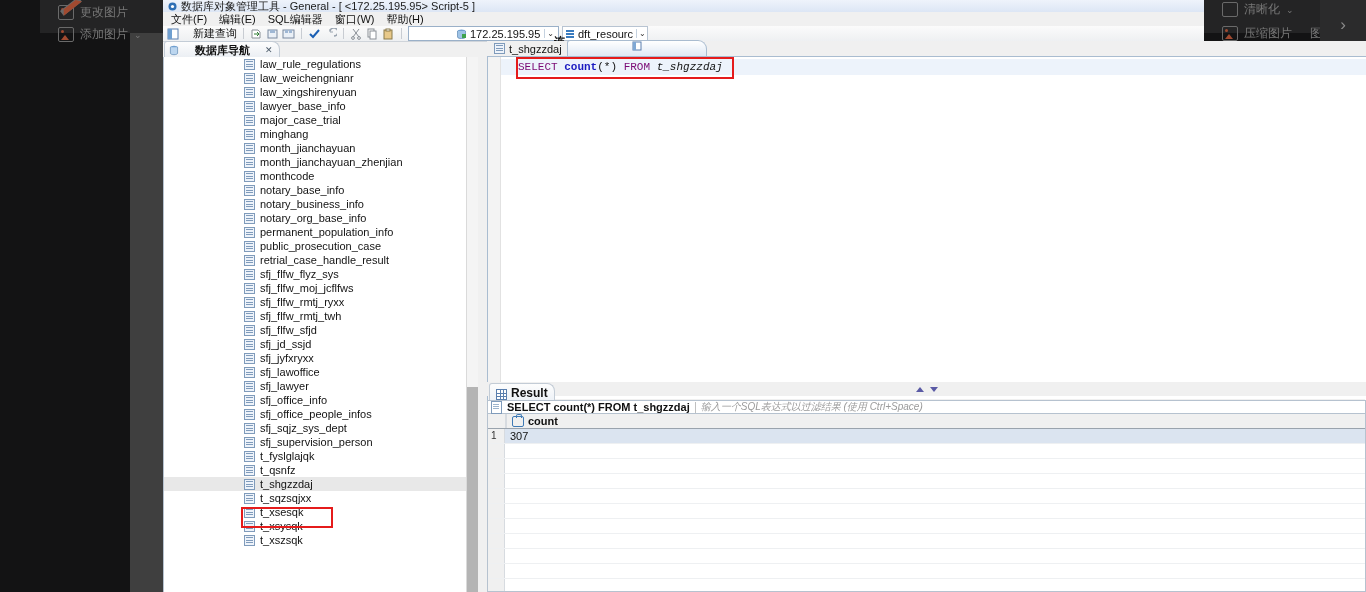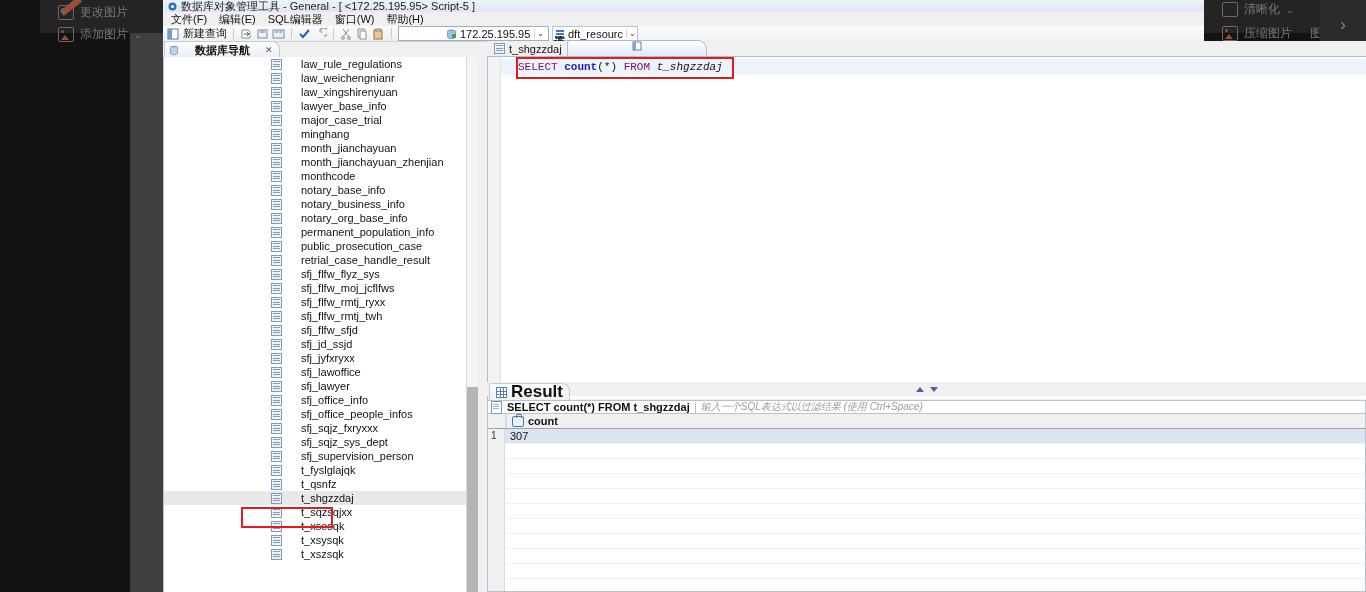--- a/index.html
+++ b/index.html
@@ -32,37 +32,37 @@
   #app{position:absolute;left:163px;top:0;width:1041px;height:592px;background:#f0f0f0;overflow:hidden;}
   #titlebar{height:12px;background:linear-gradient(#eef3fb,#dce6f5);display:flex;align-items:center;padding:0 4px;overflow:hidden;}
   #title-text{font-size:11px;color:#1b1b1b;white-space:nowrap;}
   .win-ico{width:11px;height:11px;margin-right:3px;flex:0 0 auto;position:relative;}
   #menubar{height:14px;background:#f0f0f0;display:flex;align-items:center;gap:12px;padding:0 8px;font-size:11px;color:#111;}
   #menubar span{cursor:default;white-space:nowrap;}
   #toolbar{height:15px;background:linear-gradient(#fbfbfb,#eef0f2);
     border-bottom:1px solid #cfd4da;display:flex;align-items:center;gap:3px;padding:0 4px;}
   .tb-sep{width:1px;height:11px;background:#c8ccd2;margin:0 3px;}
   .tb-ico{width:13px;height:12px;display:inline-block;position:relative;}
-  .newq{display:flex;align-items:center;gap:3px;font-size:11px;color:#111;white-space:nowrap;}
+  .newq{display:flex;align-items:center;gap:13px;font-size:11px;color:#111;white-space:nowrap;}
   .combo{height:13px;border:1px solid #9ab0c8;background:#fff;display:flex;align-items:center;
     gap:3px;padding:0 2px;font-size:11px;color:#111;white-space:nowrap;}
   .combo .cv{flex:1;}
   .combo .arrow{font-size:8px;color:#333;padding:0 2px;border-left:1px solid #c5d2e0;}
   
   #navrow{position:absolute;left:0;top:41px;width:310px;height:16px;}
   .viewtab{position:absolute;left:1px;top:0;height:16px;padding:0 6px 0 4px;
     background:linear-gradient(#fdfdfd,#eaeef3);border:1px solid #c3ccd6;border-bottom:none;
     border-radius:3px 8px 0 0;display:flex;align-items:center;gap:15px;font-size:11px;color:#111;font-weight:bold;white-space:nowrap;}
   #navrow-right{position:absolute;left:120px;top:0;right:0;height:16px;border-bottom:1px solid #c3ccd6;}
   
   #connstrip{position:absolute;left:374px;top:41px;width:110px;height:16px;display:flex;align-items:center;gap:5px;font-size:11px;font-weight:bold;color:#111;}
   
   #tree{position:absolute;left:163px;top:57px;width:308px;height:535px;background:#fff;
         border:1px solid #b6c2cf;border-top:none;overflow:hidden;}
-  .tnode{height:14px;display:flex;align-items:center;gap:19px;padding-left:107px;font-size:11px;color:#121212;white-space:nowrap;}
+  .tnode{height:14px;display:flex;align-items:center;gap:5px;padding-left:80px;font-size:11px;color:#121212;white-space:nowrap;}
   .tbl-ico{width:9px;height:9px;border:1px solid #7f9bbb;background:#eef3fa;position:relative;flex:0 0 auto;}
   .tbl-ico:before{content:"";position:absolute;left:1px;top:1px;right:1px;height:1px;background:#7f9bbb;box-shadow:0 3px 0 #7f9bbb,0 5px 0 #7f9bbb;}
   .tnode.selected{background:#e8e8e8;}
   #tree-scroll{position:absolute;left:466px;top:57px;width:11px;height:535px;background:#f4f4f4;border-left:1px solid #dadada;}
   #tree-thumb{position:absolute;left:0;top:330px;width:11px;height:262px;background:#b4b4b4;}
   #tree-uparrow{position:absolute;left:466px;top:60px;width:11px;height:10px;color:#6f7d8c;font-size:8px;text-align:center;line-height:10px;}
   
   #redbox{position:absolute;left:241px;top:507px;width:88px;height:17px;border:2px solid #e51b1b;}
   
   #editor{position:absolute;left:487px;top:41px;right:0;bottom:0;background:#f0f0f0;}
@@ -81,21 +81,21 @@
   .pn{color:#111;}
   #sqlredbox{position:absolute;left:28px;top:0px;width:214px;height:18px;border:2px solid #e51b1b;}
   #sqlhscroll{position:absolute;left:1px;bottom:1px;right:1px;height:10px;background:#f0f0f0;}
   #sqlhscroll .lt{position:absolute;left:30px;top:0;font-size:8px;color:#7b8796;}
   #splitter{position:absolute;left:0;top:341px;right:0;height:14px;background:#f0f0f0;display:flex;align-items:center;justify-content:center;gap:6px;}
   .tri{width:0;height:0;border-left:4px solid transparent;border-right:4px solid transparent;}
   .tri.up{border-bottom:5px solid #5a5aa5;}
   .tri.down{border-top:5px solid #5a5aa5;}
   #resultwrap{position:absolute;left:0;top:343px;right:0;bottom:0;}
   #restabs{height:16px;display:flex;align-items:flex-end;padding-left:2px;}
-  #restab{height:16px;padding:0 6px;display:flex;align-items:center;gap:4px;font-size:17px;font-weight:bold;color:#111;
+  #restab{height:16px;padding:0 6px;display:flex;align-items:flex-end;gap:4px;font-size:12px;font-weight:bold;color:#111;
      background:linear-gradient(#fdfdfd,#eef2f7);border:1px solid #c3ccd6;border-bottom:none;border-radius:3px 8px 0 0;}
   .grid-ico{width:9px;height:9px;border:1px solid #5a7fae;background:#fff;position:relative;flex:0 0 auto;}
   .grid-ico:before{content:"";position:absolute;left:0;top:3px;width:100%;height:1px;background:#5a7fae;box-shadow:0 3px 0 #5a7fae;}
   .grid-ico:after{content:"";position:absolute;left:3px;top:0;width:1px;height:100%;background:#5a7fae;box-shadow:3px 0 0 #5a7fae;}
   #filterbar{position:absolute;left:0;top:16px;right:0;height:14px;background:#fff;border:1px solid #b6c2cf;
      display:flex;align-items:center;gap:5px;padding-left:3px;box-sizing:border-box;}
   .doc-ico{width:9px;height:11px;background:#fff;border:1px solid #7f9bbb;position:relative;flex:0 0 auto;}
   .doc-ico:before{content:"";position:absolute;left:1px;top:2px;width:6px;height:1px;background:#9db4cc;box-shadow:0 2px 0 #9db4cc,0 4px 0 #9db4cc;}
   #filterq{font-size:11px;font-weight:bold;color:#111;white-space:nowrap;}
   #filterdiv{width:1px;height:11px;background:#c0c0c0;}
@@ -449,24 +449,20 @@
     <div class="tnode">
       <span class="tbl-ico"></span>
       <span>sfj_office_info</span>
     </div>
     <div class="tnode">
       <span class="tbl-ico"></span>
       <span>sfj_office_people_infos</span>
     </div>
     <div class="tnode">
       <span class="tbl-ico"></span>
-      <span>sfj_sqjz_fxryxxx</span>
-    </div>
-    <div class="tnode">
-      <span class="tbl-ico"></span>
       <span>sfj_sqjz_sys_dept</span>
     </div>
     <div class="tnode">
       <span class="tbl-ico"></span>
       <span>sfj_supervision_person</span>
     </div>
     <div class="tnode">
       <span class="tbl-ico"></span>
       <span>t_fyslglajqk</span>
     </div>

